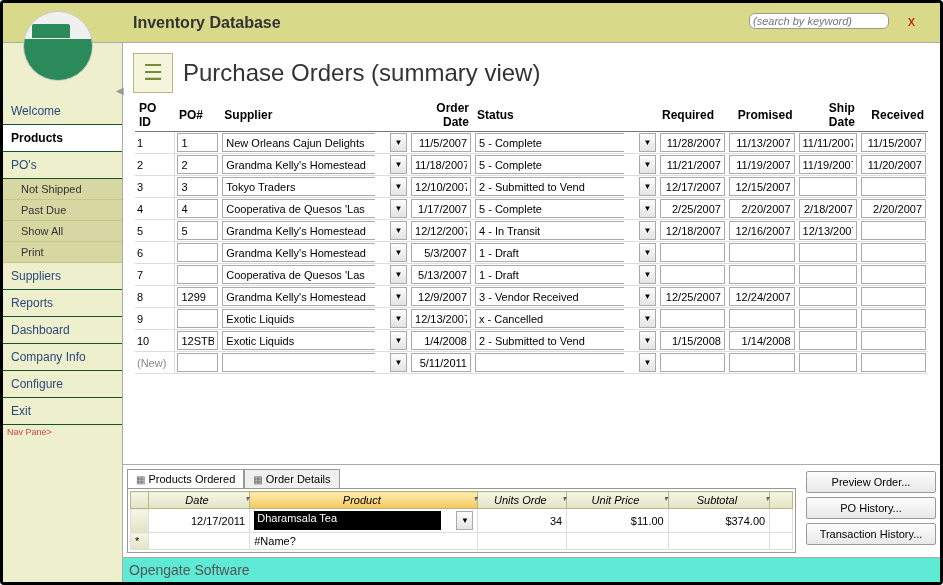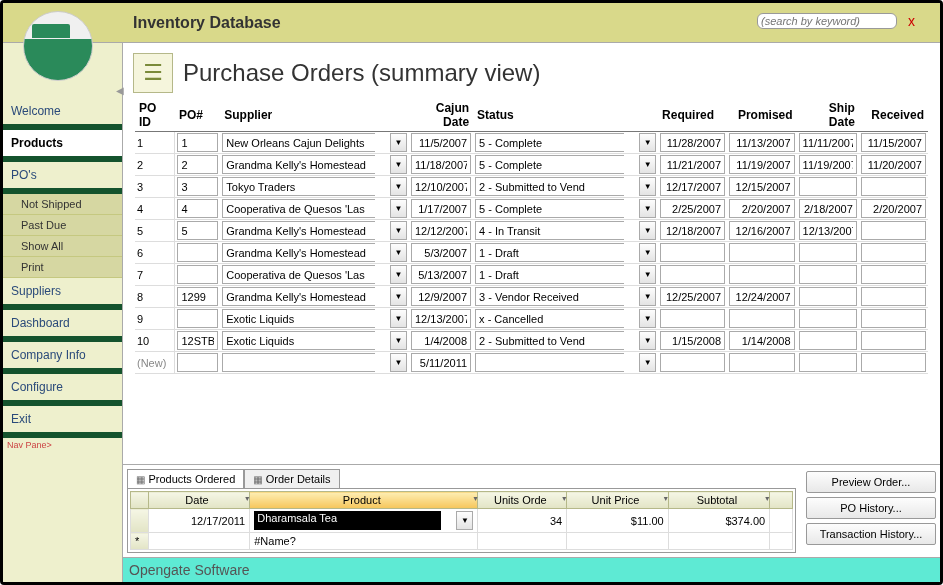--- a/index.html
+++ b/index.html
@@ -1,27 +1,27 @@
 <!DOCTYPE html>
 <html><head>
 <meta charset="utf-8">
 <style>
 * { box-sizing: border-box; margin: 0; padding: 0; }
 body { font-family: Tahoma, Arial, sans-serif; font-size: 11px; background: #fff; }
 .app { width: 943px; height: 585px; border: 3px solid #000; border-radius: 4px; position: relative; display: flex; flex-direction: column; overflow: hidden; }
 .header { background: #d9d98a; height: 40px; display: flex; align-items: center; position: relative; border-bottom: 1px solid #aaa; }
 .title { font-size: 16px; font-weight: bold; margin-left: 130px; color: #333; }
-.search { position: absolute; right: 25px; top: 10px; display: flex; align-items: center; gap: 11px; padding-left: 24px; }
+.search { position: absolute; right: 25px; top: 10px; display: flex; align-items: center; gap: 19px; padding-left: 24px; }
 .search input { width: 140px; font-size: 11px; padding: 1px 3px; border: 1px solid #999; border-radius: 6px; color: #888; font-style: italic; }
 .close-x { color: #c00; font-size: 14px; cursor: pointer; }
 .body { flex: 1; display: flex; overflow: hidden; }
 .logo { position: absolute; left: 20px; top: 8px; width: 70px; height: 70px; border-radius: 50%; background: linear-gradient(to bottom, #f0f0f0 0%, #f0f0f0 40%, #2a8a5a 40%, #2a8a5a 100%); border: 1px solid #ccc; z-index: 5; }
 .logo::before { content: ""; position: absolute; left: 8px; top: 12px; width: 38px; height: 14px; background: #2a8a5a; border-radius: 2px 2px 0 0; }
 .sidebar { width: 120px; background: #eef0cd; border-right: 1px solid #aaa; padding-top: 55px; display: flex; flex-direction: column; }
-.nav-item { padding: 6px 8px; border-bottom: 6px solid #14532d; cursor: pointer; color: #2a4a7a; font-size: 12px; }
+.nav-item { padding: 6px 8px; border-bottom: 1px solid #14532d; cursor: pointer; color: #2a4a7a; font-size: 12px; }
 .nav-item.active { background: #fff; color: #000; font-weight: bold; }
 .nav-sub { padding: 4px 8px 4px 18px; background: #d6d7a2; border-bottom: 1px solid #c5c880; cursor: pointer; color: #333; font-size: 11px; }
 .collapse { position: absolute; left: 113px; top: 82px; color: #999; font-size: 10px; cursor: pointer; }
 .content { flex: 1; background: #fff; display: flex; flex-direction: column; overflow: hidden; }
 .view-header { display: flex; align-items: center; gap: 10px; padding: 10px 6px 6px 10px; }
 .view-icon { width: 40px; height: 40px; border: 1px solid #b5b889; background: #f5f5dc; display: flex; align-items: center; justify-content: center; font-size: 22px; color: #7a8a3a; }
 .view-title { font-size: 24px; color: #333; }
 .table-wrap { flex: 1; overflow: auto; padding: 0 12px; }
 .po-table { width: 100%; border-collapse: collapse; }
 .po-table th { text-align: left; font-weight: bold; font-size: 12px; padding: 2px 4px; border-bottom: 1px solid #777; background: #fff; }
@@ -33,21 +33,21 @@
 .cell-date { text-align: right; }
 .row-id { padding: 1px 4px; border-right: 1px solid #ddd; }
 .bottom { border-top: 1px solid #aaa; padding: 4px; display: flex; gap: 10px; }
 .tabs-area { flex: 1; }
 .tabs { display: flex; gap: 0; }
 .tab { border: 1px solid #999; border-bottom: none; padding: 3px 8px; background: #f0f0f0; font-size: 11px; cursor: pointer; display: flex; align-items: center; gap: 3px; }
 .tab.active { background: #fff; }
 .tab-icon { font-size: 10px; color: #666; }
 .subtable-wrap { border: 1px solid #999; background: #fff; padding: 2px; }
 .subtable { width: 100%; border-collapse: collapse; }
-.subtable th { background: linear-gradient(#f5f6e5,#e2e4c5); border: 1px solid #b5b889; padding: 2px 0; font-size: 11px; font-weight: normal; position: relative; }
+.subtable th { background: linear-gradient(#f5f6e5,#e2e4c5); border: 1px solid #b5b889; padding: 2px 0; font-size: 11px; font-weight: normal; position: relative; font-style: italic; }
 .subtable th.sel { background: linear-gradient(#fdeeb3,#f6c65a); }
 .subtable th .sort { font-size: 8px; float: right; color: #666; }
 .subtable td { border: 1px solid #ddd; padding: 2px 4px; font-size: 11px; }
 .subtable td.num { text-align: right; }
 .sel-cell { background: #000; color: #fff; padding: 1px 3px; }
 .buttons-col { display: flex; flex-direction: column; gap: 4px; padding-top: 2px; }
 .action-btn { padding: 4px 8px; border: 1px solid #999; background: linear-gradient(#fdfdfd,#e8e8e8); font-size: 11px; cursor: pointer; border-radius: 2px; min-width: 130px; }
 .footer { background: #5eead4; border-top: 1px solid #aaa; padding: 4px 6px; font-size: 14px; color: #555; }
 .navpane { font-size: 9px; color: #c44; padding: 2px 4px; }
 .new-label { color: #888; }
@@ -69,39 +69,40 @@
   <div class="body">
     <div class="sidebar">
       <div class="nav-item">Welcome</div>
       <div class="nav-item active">Products</div>
       <div class="nav-item">PO's</div>
       <div class="nav-sub">Not Shipped</div>
       <div class="nav-sub">Past Due</div>
       <div class="nav-sub">Show All</div>
       <div class="nav-sub">Print</div>
       <div class="nav-item">Suppliers</div>
+      <div class="nav-item">Reports</div>
       <div class="nav-item">Dashboard</div>
       <div class="nav-item">Company Info</div>
       <div class="nav-item">Configure</div>
       <div class="nav-item">Exit</div>
       <div class="navpane">Nav Pane&gt;</div>
     </div>
     <div class="content">
       <div class="view-header">
         <div class="view-icon">☰</div>
         <div class="view-title">Purchase Orders (summary view)</div>
       </div>
       <div class="table-wrap">
         <table class="po-table">
           <thead>
             <tr>
               <th style="width:42px">PO ID</th>
               <th style="width:50px">PO#</th>
               <th style="width:190px">Supplier</th>
-              <th style="width:72px;text-align:right">Cajun Date</th>
+              <th style="width:72px;text-align:right">Order Date</th>
               <th style="width:145px">Status</th>
               <th style="width:72px;text-align:left">Required</th>
               <th style="width:72px;text-align:right">Promised</th>
               <th style="width:72px;text-align:right">Ship Date</th>
               <th style="width:72px;text-align:right">Received</th>
             </tr>
           </thead>
           <tbody id="po-rows">
               <tr>
                 <td class="row-id">1</td>

